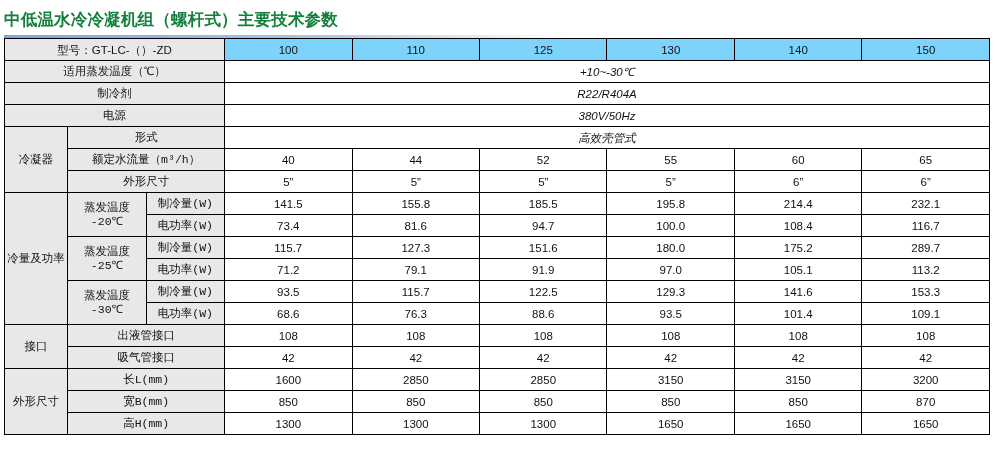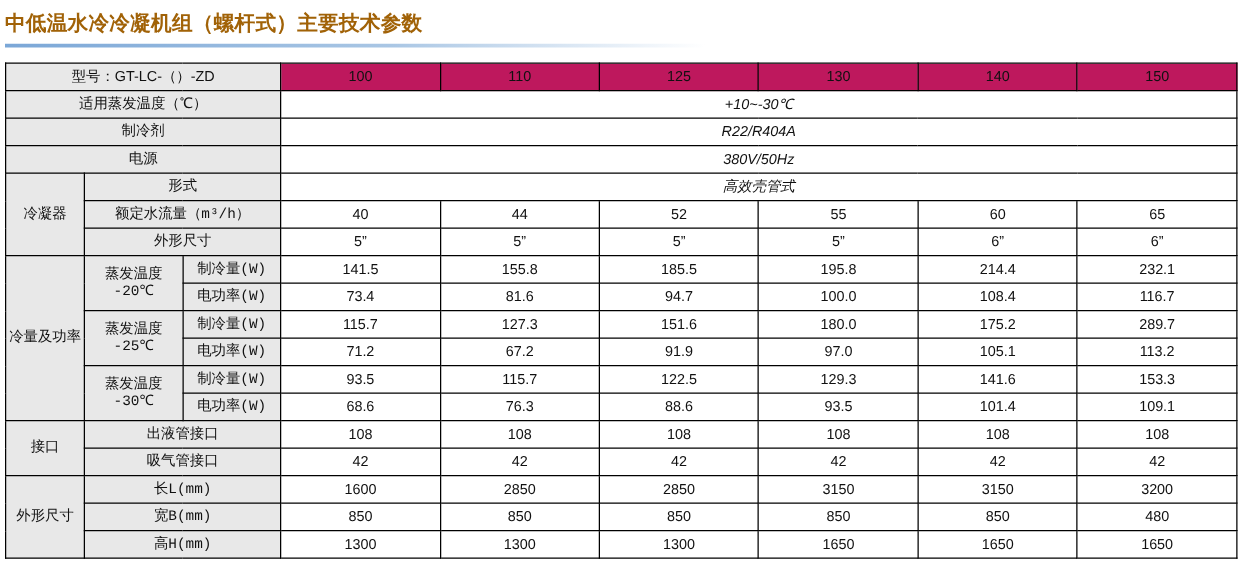--- a/index.html
+++ b/index.html
@@ -15,51 +15,50 @@
     height: 452px;
     overflow: hidden;
     background: #fff;
   }
   .title-wrap {
     padding: 8px 0 0 4px;
   }
   .doc-title {
     font-size: 16.5px;
     font-weight: bold;
-    color: #a16207;
+    color: #15803d;
     letter-spacing: 0.2px;
     line-height: 22px;
     white-space: nowrap;
   }
   .title-rule {
     margin-top: 5px;
     width: 560px;
     height: 3px;
     background: linear-gradient(to right, #7ba7d7 0%, #a9c6e4 55%, #ffffff 100%);
   }
   table.spec {
     border-collapse: collapse;
-    margin-top: 12px;
     margin-left: 4px;
     width: 986px;
     table-layout: fixed;
   }
   table.spec td {
     border: 1px solid #000000;
     font-size: 11.5px;
     color: #111;
     text-align: center;
     vertical-align: middle;
     height: 22px;
     padding: 0 2px;
     line-height: 14px;
     white-space: nowrap;
   }
   td.hdr {
-    background: #be185d;
+    background: #7dd3fc;
   }
   td.lbl {
     background: #e8e8e8;
     font-size: 11.5px;
     font-family: Liberation Mono, monospace;
   }
   td.lbl-tall {
     background: #e8e8e8;
     font-weight: normal;
   }
@@ -186,21 +185,21 @@
         <td class="val">115.7</td>
         <td class="val">127.3</td>
         <td class="val">151.6</td>
         <td class="val">180.0</td>
         <td class="val">175.2</td>
         <td class="val">289.7</td>
       </tr>
       <tr>
         <td class="lbl">电功率(W)</td>
         <td class="val">71.2</td>
-        <td class="val">67.2</td>
+        <td class="val">79.1</td>
         <td class="val">91.9</td>
         <td class="val">97.0</td>
         <td class="val">105.1</td>
         <td class="val">113.2</td>
       </tr>
 
       <tr>
         <td class="lbl" rowspan="2">
           <div>蒸发温度</div>
           <div>-30℃</div>
@@ -253,21 +252,21 @@
         <td class="val">3150</td>
         <td class="val">3200</td>
       </tr>
       <tr>
         <td class="lbl" colspan="2">宽B(mm)</td>
         <td class="val">850</td>
         <td class="val">850</td>
         <td class="val">850</td>
         <td class="val">850</td>
         <td class="val">850</td>
-        <td class="val">480</td>
+        <td class="val">870</td>
       </tr>
       <tr>
         <td class="lbl" colspan="2">高H(mm)</td>
         <td class="val">1300</td>
         <td class="val">1300</td>
         <td class="val">1300</td>
         <td class="val">1650</td>
         <td class="val">1650</td>
         <td class="val">1650</td>
       </tr>

